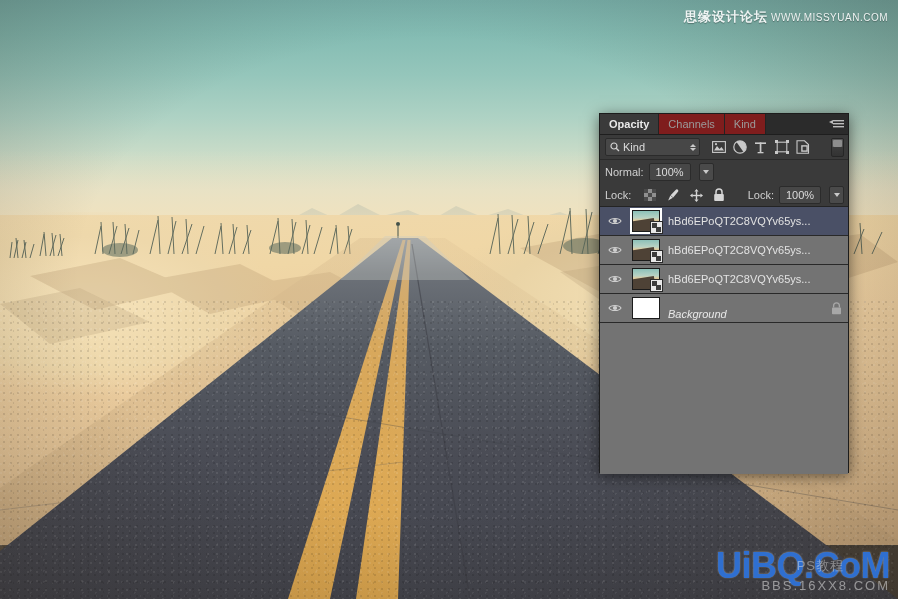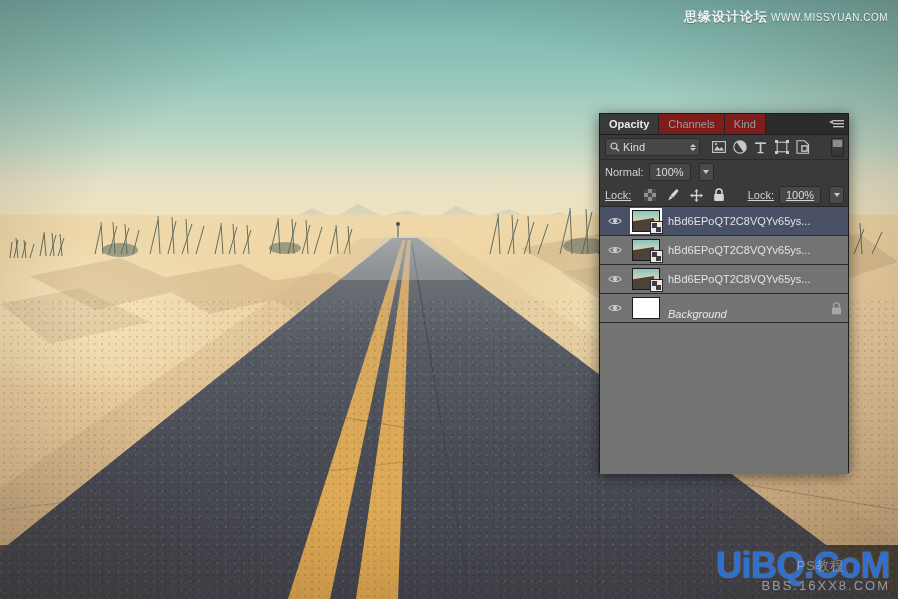--- a/index.html
+++ b/index.html
@@ -233,21 +233,20 @@
     margin-left: 3px; cursor: default;
   }
   .caret-btn i { width:0;height:0;border-left:3px solid transparent;border-right:3px solid transparent;border-top:4px solid #c9c9c9; }
 
   
   .lock-row {
     display: flex; align-items: center;
     height: 23px; padding: 0 4px 0 5px; gap: 8px;
     background: #3a3a3a;
     border-bottom: 1px solid #242424;
-    text-decoration: underline;
   }
   .lock-icons { display:flex; align-items:center; gap: 9px; margin-left: 4px; }
   .lock-ic { width: 14px; height: 14px; display:flex; align-items:center; justify-content:center; cursor: default; }
   .lock-ic svg { display:block; }
   .fill-group { margin-left: auto; display:flex; align-items:center; gap:5px; }
 
   
   .layer-list {
     background: #737373;
     height: 267px;

